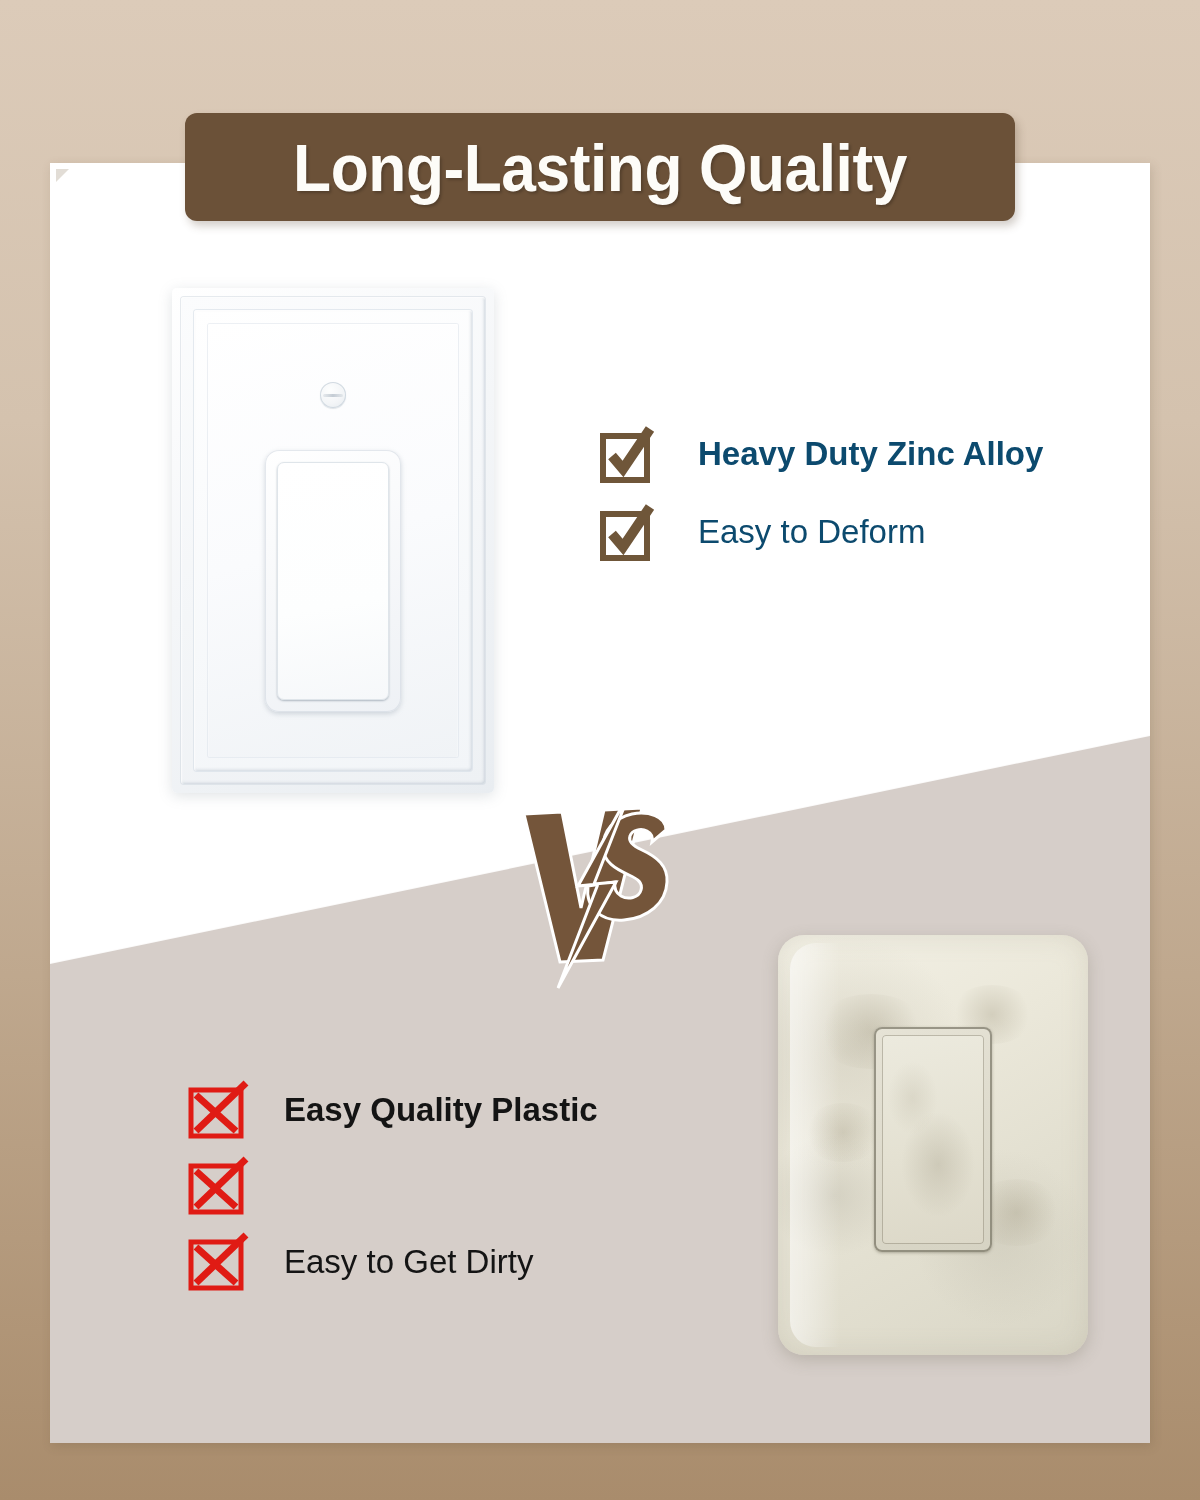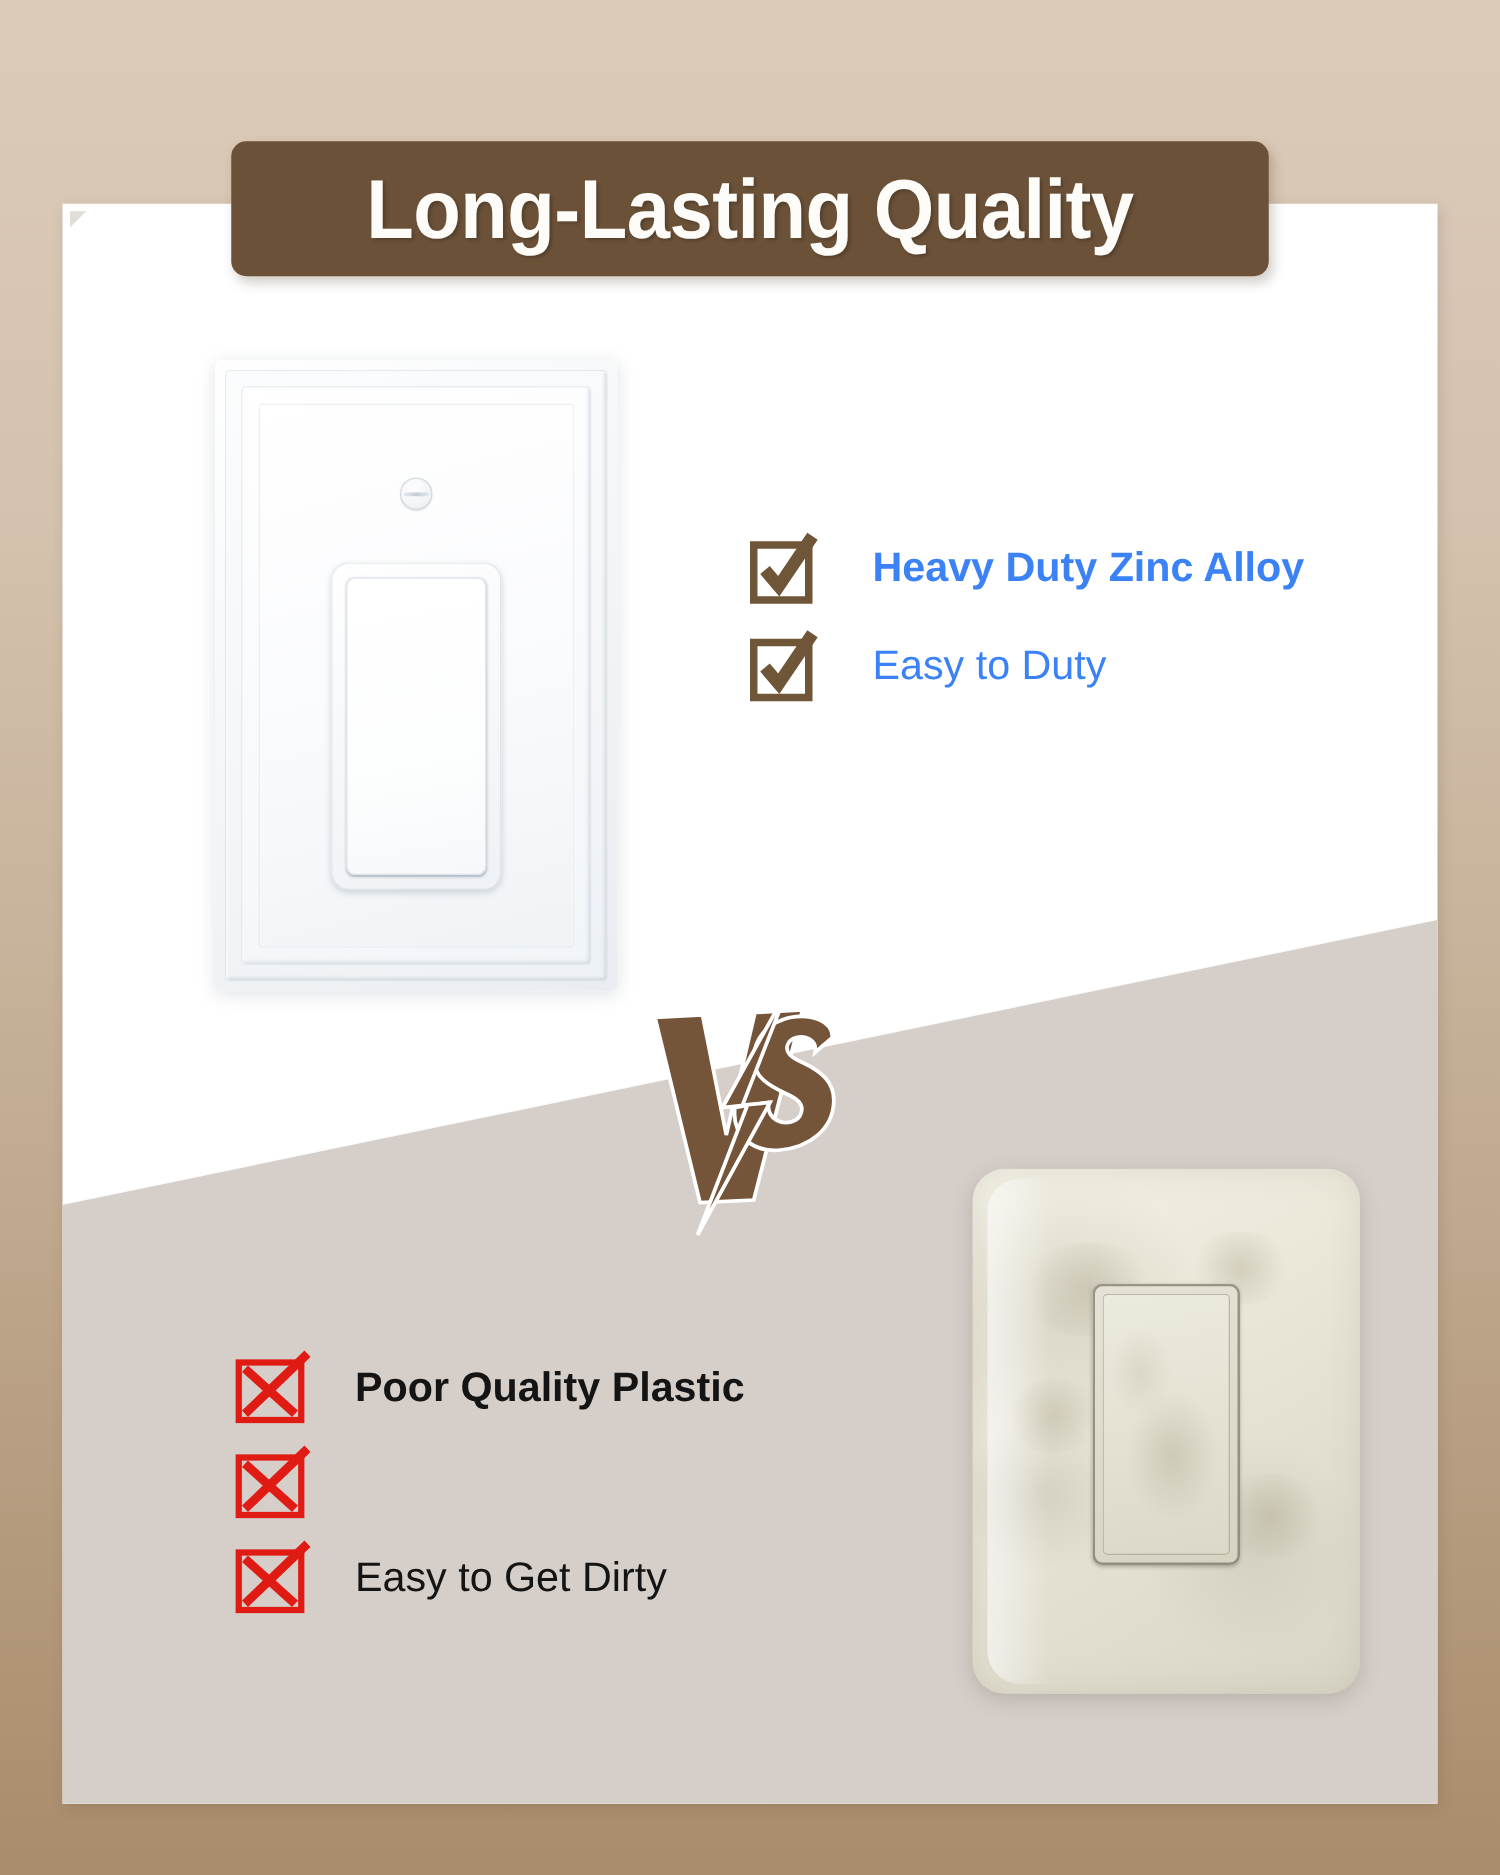--- a/index.html
+++ b/index.html
@@ -121,21 +121,21 @@
     background: linear-gradient(170deg,#ffffff 0%,#fdfefe 60%,#f6f8fa 100%);
     box-shadow: 0 1px 2px rgba(120,135,150,.55), inset 0 1px 1px rgba(255,255,255,1);
     border: 1px solid #dfe5ea;
   }
 
   
   .check-list { position: absolute; left: 600px; top: 415px; z-index: 8; }
   .check-row { display: flex; align-items: center; height: 78px; }
   .chk-box { width: 52px; height: 56px; flex: 0 0 52px; position: relative; margin-right: 46px; }
   .chk-box svg { position: absolute; left: 0; top: 0; overflow: visible; }
-  .chk-label { font-size: 33px; color: #3b82f6; white-space: nowrap; }
+  .chk-label { font-size: 33px; color: #0c4a6e; white-space: nowrap; }
   .chk-label.bold { font-weight: bold; }
 
   
   .vs-badge { position: absolute; left: 518px; top: 790px; width: 175px; height: 200px; z-index: 20; }
 
   
   .x-list { position: absolute; left: 188px; top: 1072px; z-index: 8; }
   .x-row { display: flex; align-items: center; height: 76px; }
   .x-box { width: 60px; height: 58px; flex: 0 0 60px; position: relative; margin-right: 36px; }
   .x-box svg { position: absolute; left: 0; top: 0; overflow: visible; }
@@ -219,21 +219,21 @@
   </div>
 
 
   <div class="check-row">
     <span class="chk-box">
       <svg width="52" height="56" viewBox="0 0 52 56">
         <rect x="3" y="10" width="44" height="44" fill="none" stroke="#6F5639" stroke-width="6"></rect>
         <path d="M12 30 L23 43 L50 3" fill="none" stroke="#6F5639" stroke-width="10" stroke-linecap="butt" stroke-linejoin="miter"></path>
       </svg>
     </span>
-    <span class="chk-label">Easy to Duty</span>
+    <span class="chk-label">Easy to Deform</span>
   </div>
 </div>
 
 <div class="vs-badge">
   <svg width="175" height="200" viewBox="0 0 175 200" aria-label="VS">
     <g fill="#74553A" stroke="#ffffff" stroke-width="3" stroke-linejoin="miter">
 
       <path d="M6 24 L44 22 L63 118 L86 20 L124 18 L85 170 L42 172 Z"></path>
 
       <path d="M148 40 C148 26 130 21 114 24 C96 28 85 41 85 57
@@ -251,21 +251,21 @@
 <div class="x-list">
 
   <div class="x-row">
     <span class="x-box">
       <svg width="60" height="58" viewBox="0 0 60 58">
         <rect x="3" y="9" width="50" height="46" fill="none" stroke="#E01B14" stroke-width="5"></rect>
         <path d="M8 14 L48 50" fill="none" stroke="#E01B14" stroke-width="7"></path>
         <path d="M58 2 L8 50" fill="none" stroke="#E01B14" stroke-width="7"></path>
       </svg>
     </span>
-    <span class="x-label bold">Poor Quality Plastic</span>
+    <span class="x-label bold">Easy Quality Plastic</span>
   </div>
 
   <div class="x-row">
     <span class="x-box">
       <svg width="60" height="58" viewBox="0 0 60 58">
         <rect x="3" y="9" width="50" height="46" fill="none" stroke="#E01B14" stroke-width="5"></rect>
         <path d="M8 14 L48 50" fill="none" stroke="#E01B14" stroke-width="7"></path>
         <path d="M58 2 L8 50" fill="none" stroke="#E01B14" stroke-width="7"></path>
       </svg>
     </span>

